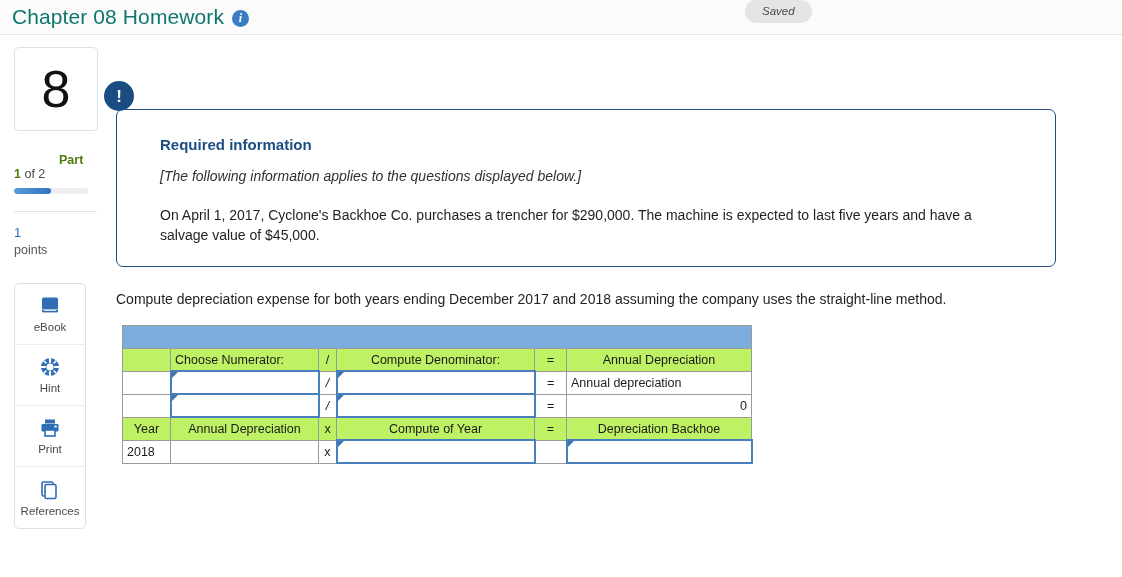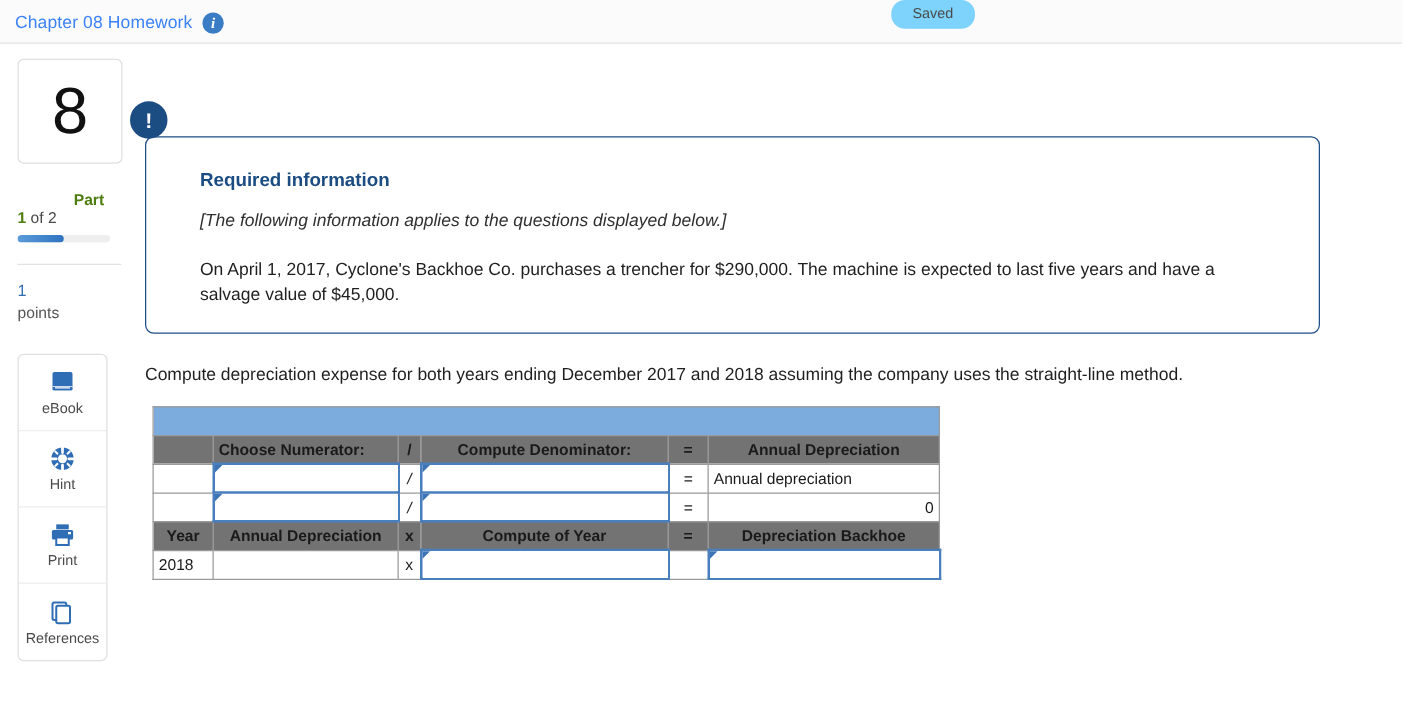--- a/index.html
+++ b/index.html
@@ -14,49 +14,50 @@
   .topbar {
     position: relative;
     height: 35px;
     background: #fbfbfb;
     border-bottom: 1px solid #e3e3e3;
     display: flex;
     align-items: center;
   }
   .topbar-title {
     margin-left: 12px;
-    font-size: 14px;
-    color: #3b82f6;
+    font-size: 21px;
+    color: #0f766e;
     letter-spacing: .1px;
   }
   .info-icon {
     width: 17px; height: 17px;
     border-radius: 50%;
     background: #3b7dc4;
     color: #ffffff;
     font-size: 12px;
     font-weight: bold;
     font-style: italic;
     font-family: "Liberation Serif", serif;
     display: inline-flex;
     align-items: center;
     justify-content: center;
     margin-left: 8px;
     position: relative;
     top: 1px;
   }
   .saved-badge {
     position: absolute;
-    left: 713px;
+    left: 745px;
     top: 0px;
-    background: #7dd3fc;
+    background: #e5e5e5;
     color: #4a4a4a;
     font-size: 11.5px;
     padding: 5px 17px 6px;
     border-radius: 11px;
+    font-style: italic;
   }
 
   
   .page { display: flex; }
 
   
   .rail {
     width: 113px;
     padding-top: 12px;
     flex: 0 0 113px;
@@ -179,22 +180,22 @@
     font-size: 12.5px;
   }
   .sheet td {
     border: 1px solid #9a9a9a;
     height: 23px;
     padding: 0 4px;
     color: #1a1a1a;
     vertical-align: middle;
   }
   .hd {
-    background: #737373;
-    font-weight: bold;
+    background: #bef264;
+    font-weight: normal;
     text-align: center;
   }
   .hd-left { text-align: left; padding-left: 5px; }
   .band { background: #7bacdd; height: 22px; border: 1px solid #9a9a9a; }
   .op { text-align: center; background: #fff; font-style: italic; }
   .op-plain { text-align: center; background: #fff; font-style: normal; }
   .blank { background: #fff; }
   .txt { background: #fff; text-align: left; padding-left: 5px; }
   .numr { background: #fff; text-align: right; padding-right: 5px; }
 

